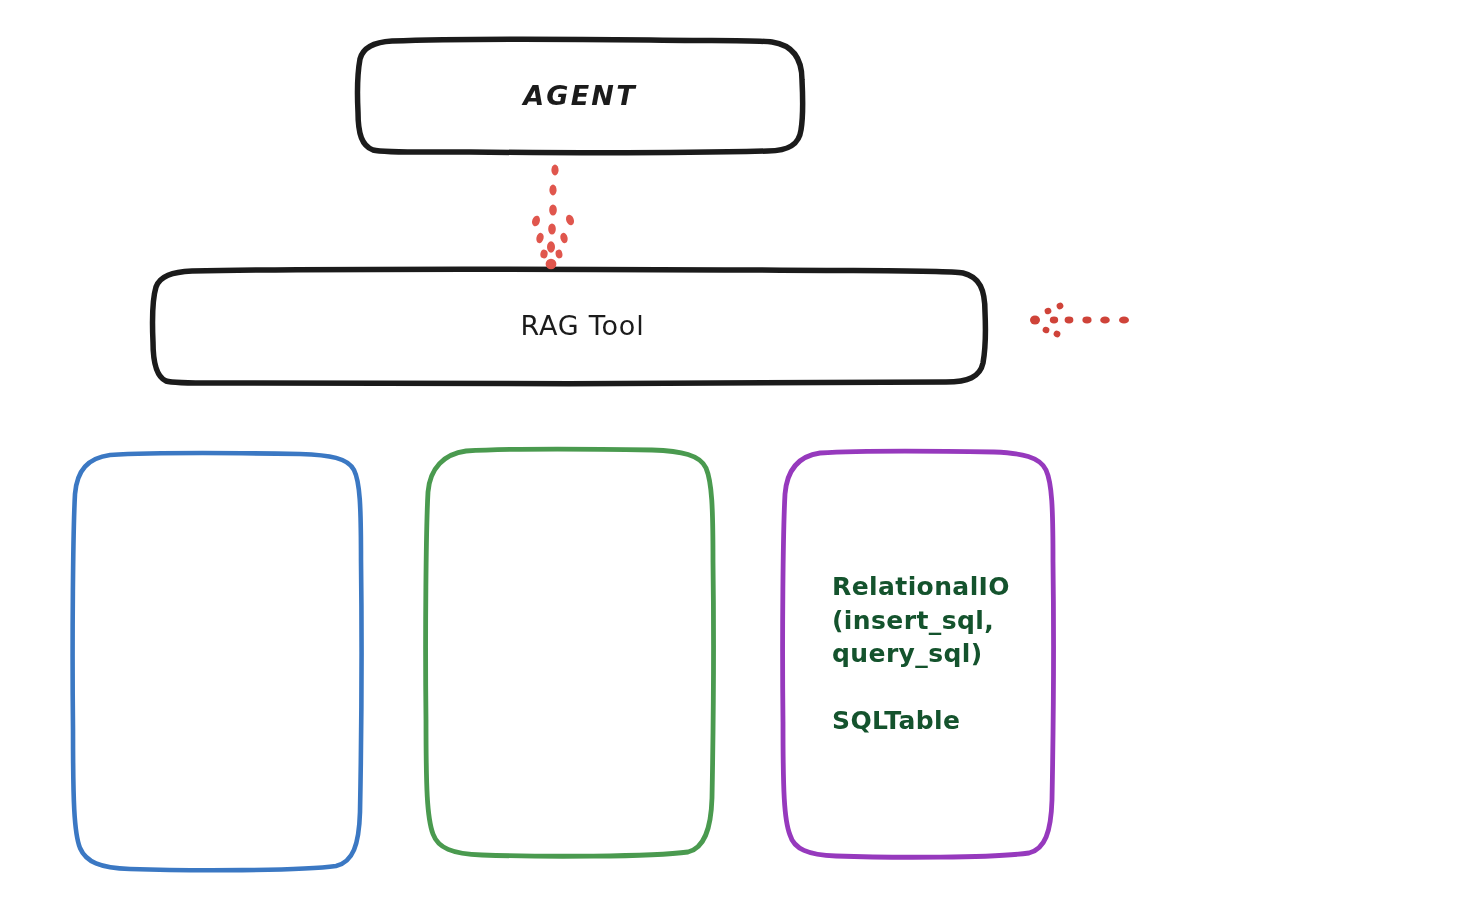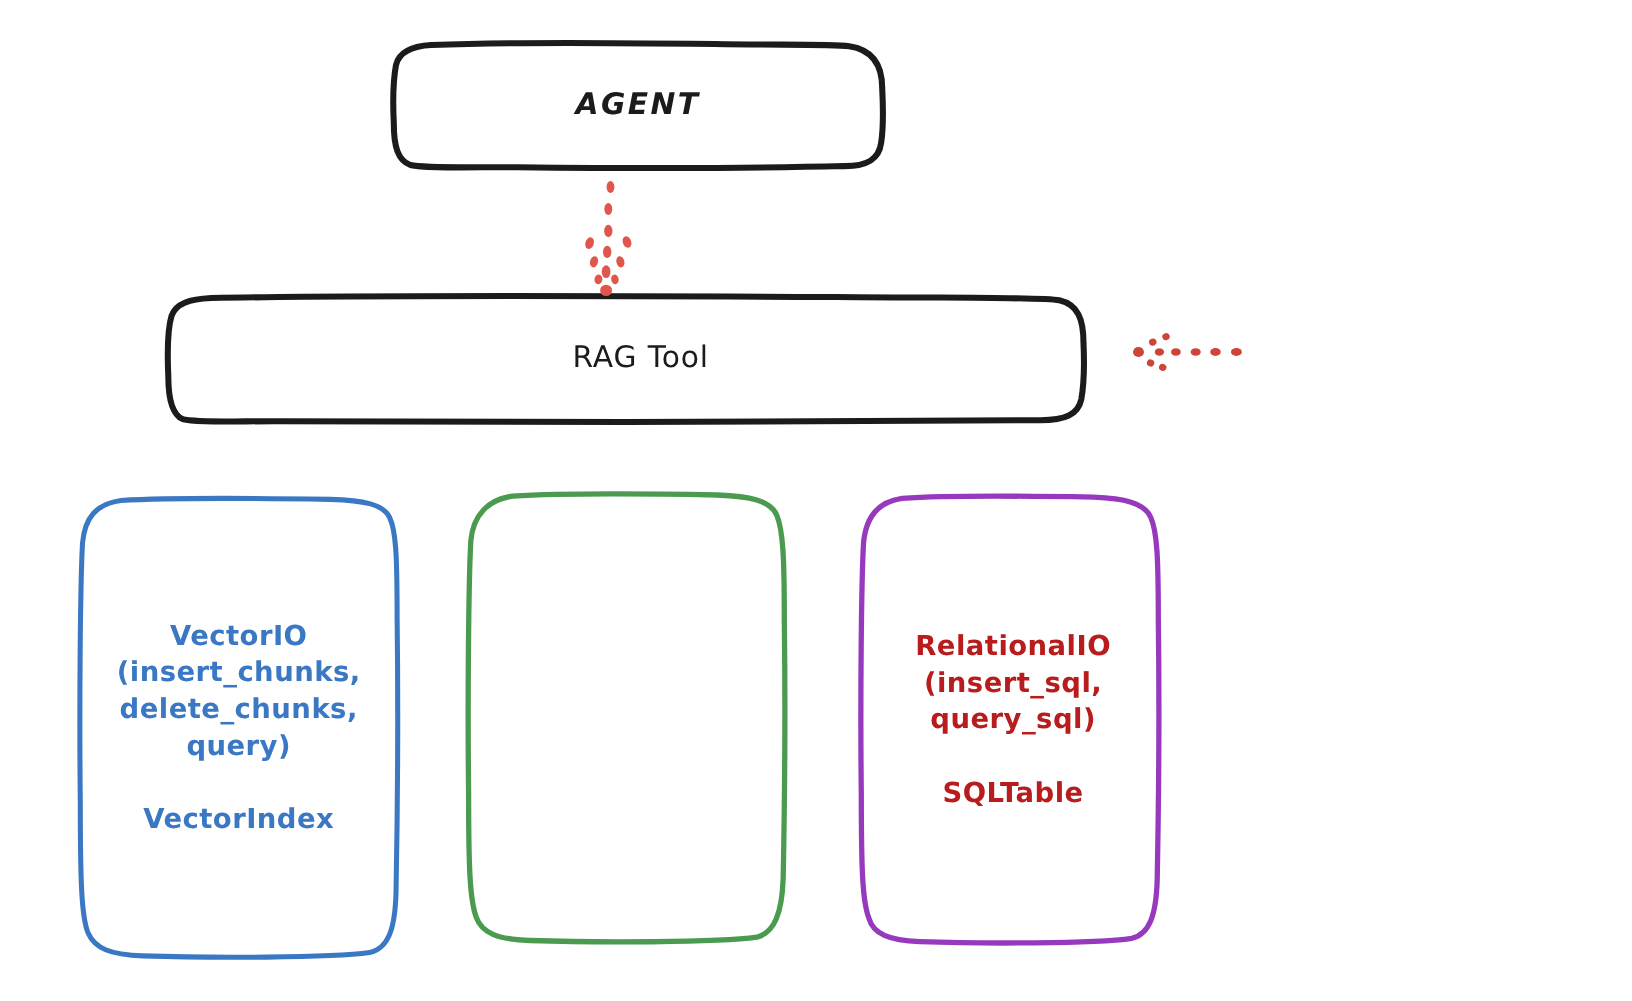--- a/index.html
+++ b/index.html
@@ -25,21 +25,21 @@
     top: 0;
     width: 1484px;
     height: 910px;
     overflow: visible;
   }
   .node-label {
     position: absolute;
     display: flex;
     align-items: center;
     justify-content: center;
-    text-align: center;
+    text-align: left;
     line-height: 1.28;
     white-space: pre-line;
     pointer-events: none;
     letter-spacing: 0.4px;
   }
   .agent-text {
     font-family: "DejaVu Sans", sans-serif;
     font-style: italic;
     font-weight: 700;
     font-size: 27px;
@@ -170,28 +170,22 @@
          C 784 820, 783 790, 783 722
          C 782 636, 783 530, 785 494
          C 787 470, 799 456, 820 453 Z"></path>
 
   </svg>
 
   <div class="node-label agent-text" style="left:357px; top:40px; width:446px; height:112px;">AGENT</div>
 
   <div class="node-label rag-text" style="left:168px; top:270px; width:829px; height:112px;">RAG Tool</div>
 
-  <div class="node-label store-text" style="left:72px; top:452px; width:290px; height:418px; color:#3b78c3;">VectorIO
-(insert_chunks,
-delete_chunks,
-query)
-
-VectorIndex</div>
 
 
-  <div class="node-label store-text" style="left:785px; top:450px; width:272px; height:408px; color:#b91c1c;">RelationalIO
+  <div class="node-label store-text" style="left:785px; top:450px; width:272px; height:408px; color:#14532d;">RelationalIO
 (insert_sql,
 query_sql)
 
 SQLTable</div>
 
 
 </div>
 
 </body></html>

